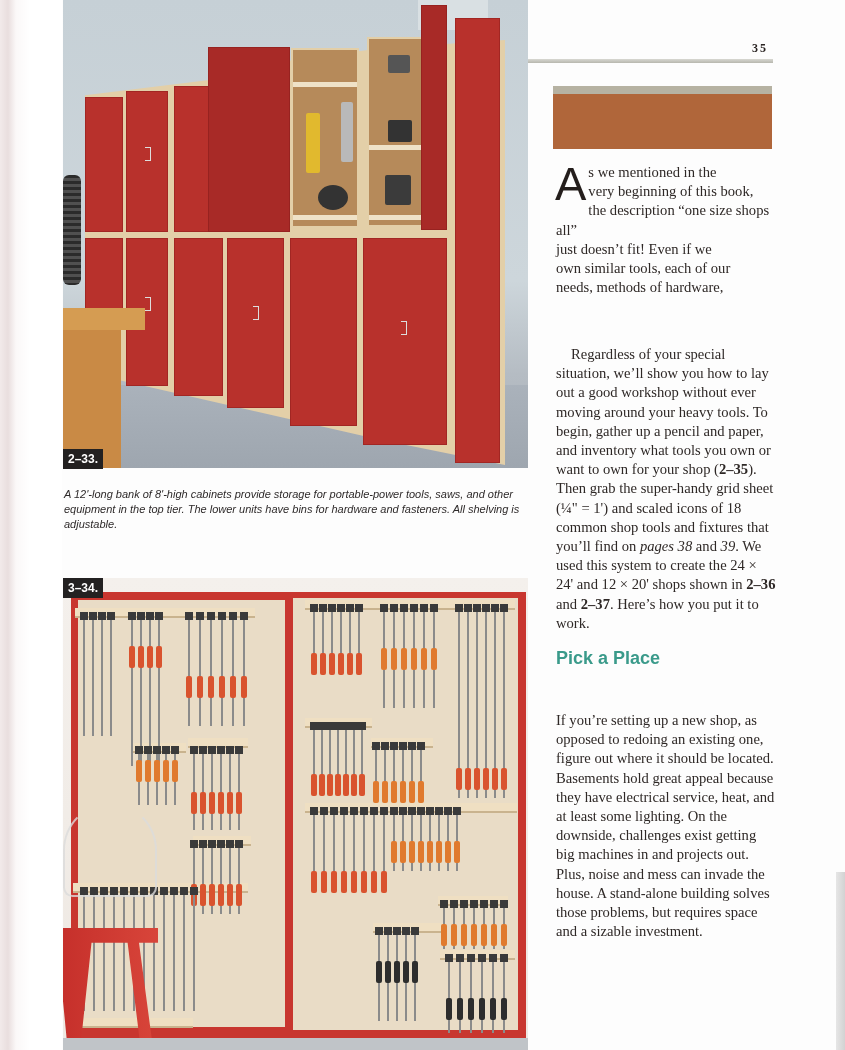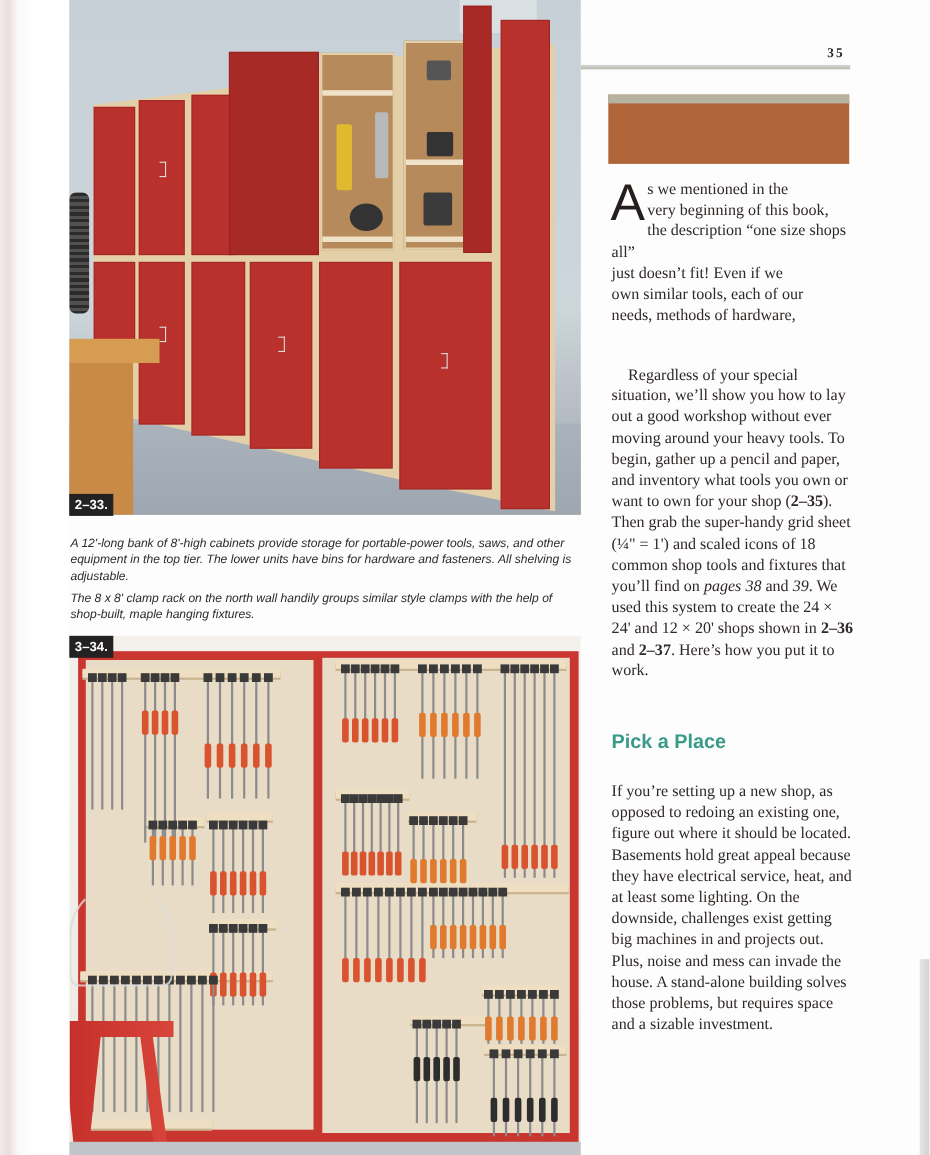--- a/index.html
+++ b/index.html
@@ -134,21 +134,21 @@
       position: absolute; left: 556px; width: 220px;
       font-size: 14.6px; line-height: 19.2px; color: #2e2826;
     }
     .body-col p { margin: 0; }
     .drop {
       float: left; font-family: "Liberation Sans", sans-serif; font-size: 47px;
       line-height: 36px; margin: 3px 2px 0 -1px; color: #241e1c; font-weight: normal;
     }
     .indent { text-indent: 15px; }
     .subhead {
-      position: absolute; left: 556px; top: 664px;
+      position: absolute; left: 556px; top: 648px;
       font-family: "Liberation Sans", sans-serif; font-weight: bold; font-size: 18px;
       color: #3a9a8a;
     }
     .body-col b { font-weight: bold; }
     .body-col i { font-style: italic; }
   </style>
 </head>
 <body>
 
 <div class="gutter"></div>
@@ -185,21 +185,20 @@
   <div class="door handle" style="left:164px;top:238px;width:57px;height:170px;"></div>
   <div class="door" style="left:227px;top:238px;width:67px;height:188px;"></div>
   <div class="door handle" style="left:300px;top:238px;width:84px;height:207px;"></div>
   <div class="bench-top"></div>
   <div class="bench-leg"></div>
 </div>
 <div class="fig-label" style="left:63px;top:449px;">2–33.</div>
 
 <div class="captions">
   <p>A 12'-long bank of 8'-high cabinets provide storage for portable-power tools, saws, and other equipment in the top tier. The lower units have bins for hardware and fasteners. All shelving is adjustable.</p>
-  <p>The 8 x 8' clamp rack on the north wall handily groups similar style clamps with the help of shop-built, maple hanging fixtures.</p>
 </div>
 
 <div class="photo2">
   <div class="wall"></div>
   <div class="frame"></div>
   <div class="panel" style="left:15px;top:22px;width:207px;height:427px;"></div>
   <div class="panel" style="left:230px;top:20px;width:225px;height:432px;"></div>
   <div class="rail" style="left:12px;top:30px;width:180px;"></div>
   <div class="rail" style="left:242px;top:22px;width:210px;"></div>
   <div class="rail" style="left:68px;top:165px;width:55px;"></div>
@@ -539,21 +538,21 @@
 <div class="body-col" style="top:163px;">
   <span class="drop">A</span>
   <div>s we mentioned in the</div>
   <div>very beginning of this book,</div>
   <div>the description “one size shops all”</div>
   <div>just doesn’t fit! Even if we</div>
   <div>own similar tools, each of our</div>
   <div>needs, methods of hardware,</div>
 </div>
 
-<div class="body-col" style="top:332px;">
+<div class="body-col" style="top:345px;">
   <p class="indent"><span>Regardless of your special situation, we’ll show you how to lay out a good workshop without ever moving around your heavy tools. To begin, gather up a pencil and paper, and inventory what tools you own or want to own for your shop (</span><b>2–35</b><span>). Then grab the super-handy grid sheet (¼" = 1') and scaled icons of 18 common shop tools and fixtures that you’ll find on </span><i>pages 38</i><span> and </span><i>39</i><span>. We used this system to create the 24 × 24' and 12 × 20' shops shown in </span><b>2–36</b><span> and </span><b>2–37</b><span>. Here’s how you put it to work.</span></p>
 </div>
 
 <div class="subhead">Pick a Place</div>
 
 <div class="body-col" style="top:711px;">
   <p>If you’re setting up a new shop, as opposed to redoing an existing one, figure out where it should be located. Basements hold great appeal because they have electri­cal service, heat, and at least some lighting. On the downside, challenges exist getting big machines in and projects out. Plus, noise and mess can invade the house. A stand-alone building solves those problems, but requires space and a sizable investment.</p>
 </div>
 
 </body></html>

